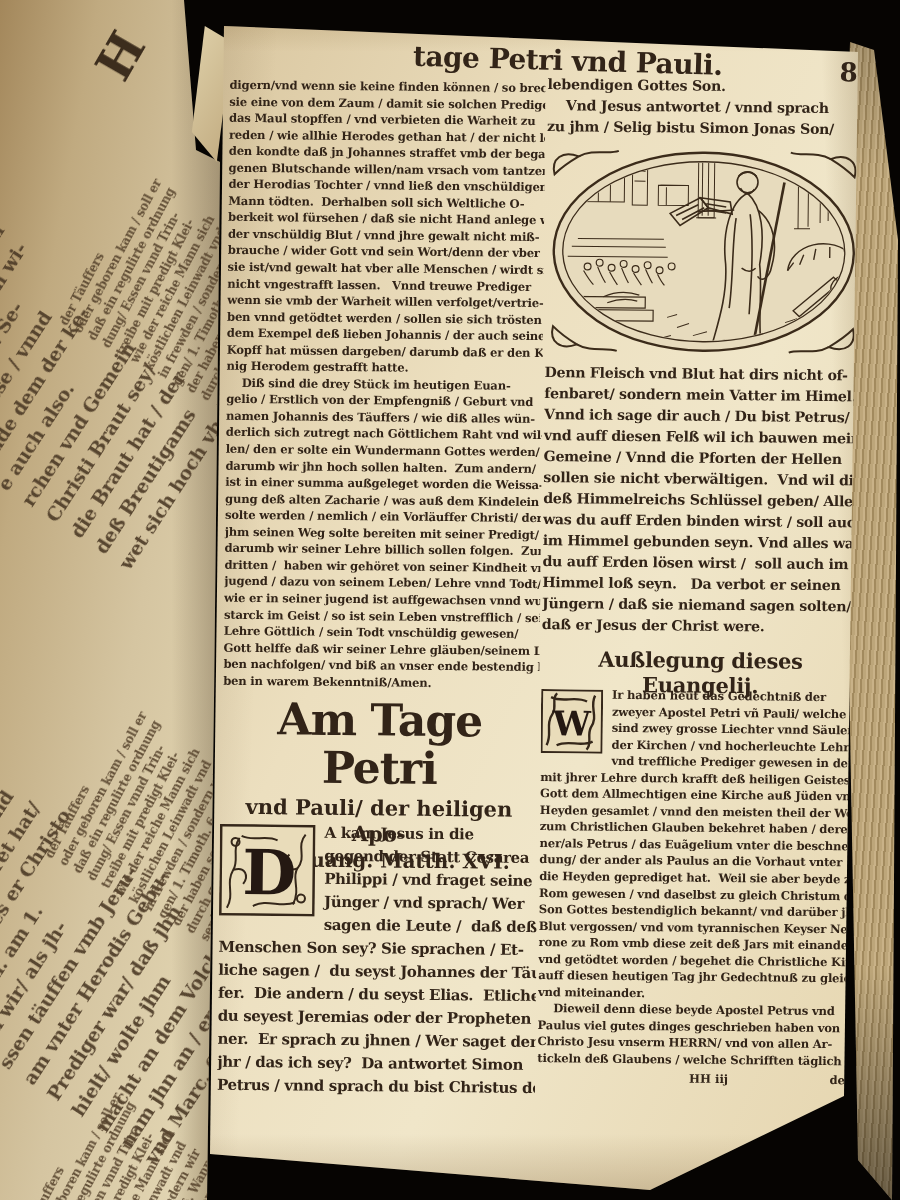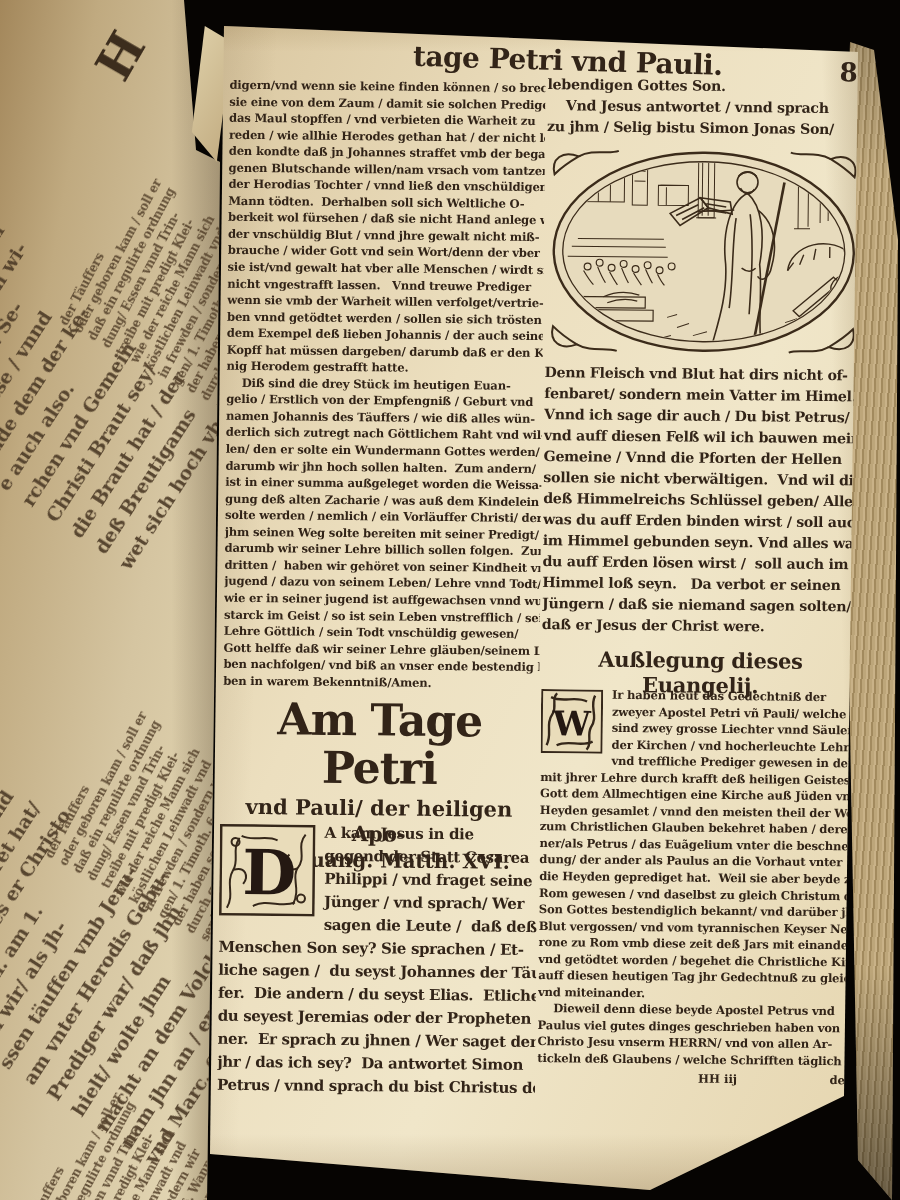--- a/index.html
+++ b/index.html
@@ -64,21 +64,21 @@
   .dropcap{float:left;margin:3px 9px 2px 0;}
 
   .rcol-intro{position:absolute;left:350px;top:56px;width:318px;overflow:hidden;}
   .woodcut{position:absolute;left:352px;top:128px;width:312px;height:208px;}
   .gospel-right{position:absolute;left:350px;top:344px;width:318px;overflow:hidden;}
   .subheading{position:absolute;left:350px;top:628px;width:318px;text-align:center;
     font-size:21px;font-weight:bold;letter-spacing:-.3px;}
   .commentary{position:absolute;left:350px;top:668px;width:318px;overflow:hidden;}
   .sig-row{position:absolute;left:350px;top:1052px;width:318px;height:18px;
     font-size:11.6px;font-weight:bold;}
-  .sig-mark{position:absolute;left:161px;}
+  .sig-mark{position:absolute;left:152px;}
   .sig-catch{position:absolute;right:4px;}
 
   svg text{font-family:"DejaVu Serif","Liberation Serif",serif;}
 </style>
 </head>
 <body>
 
 <div class="photo">
 
   <div class="left-page">

